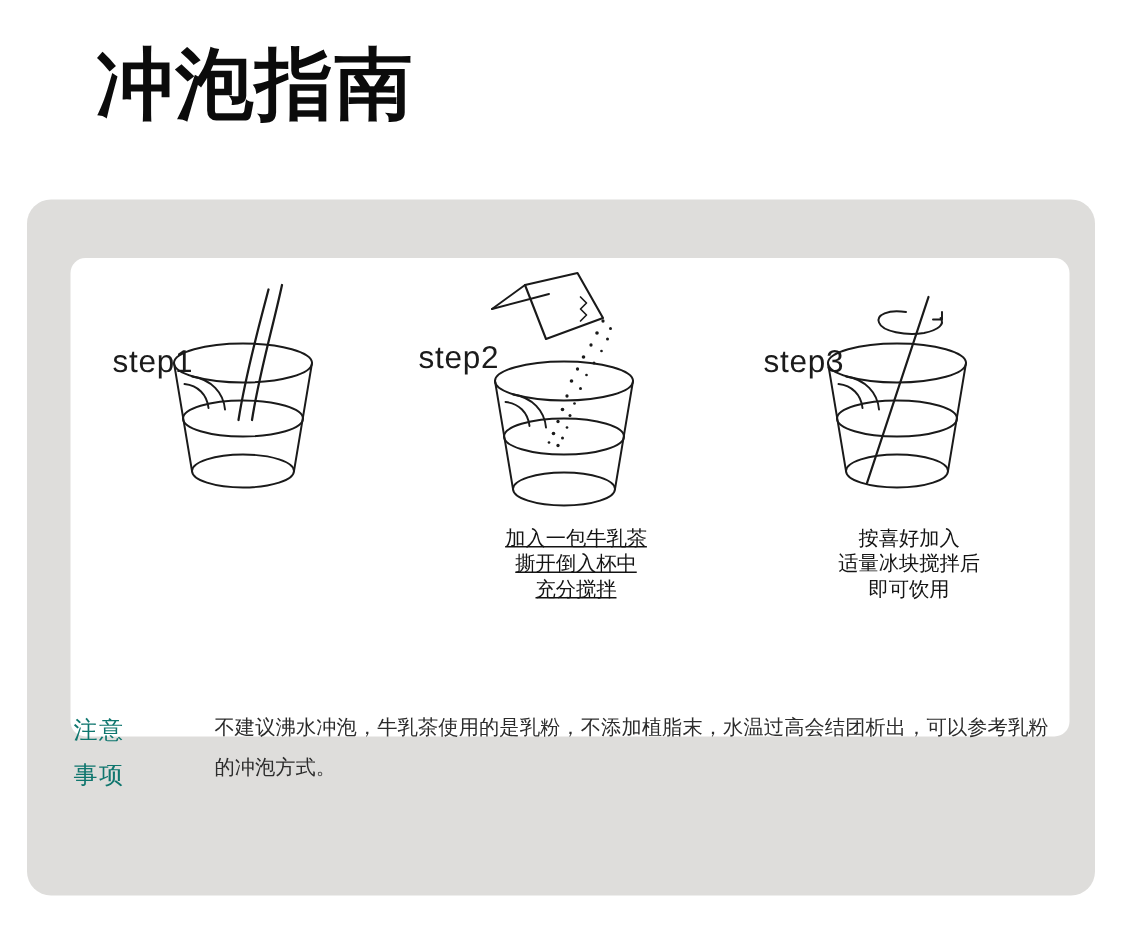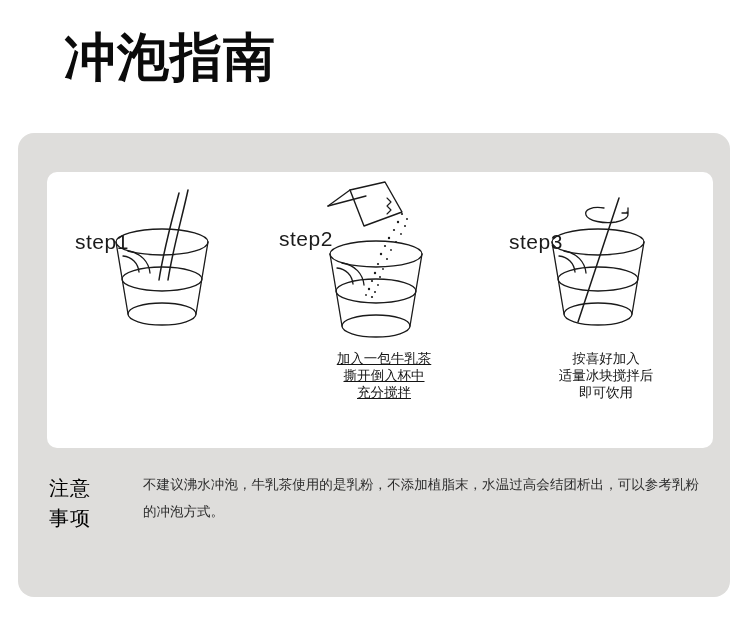--- a/index.html
+++ b/index.html
@@ -40,21 +40,21 @@
     border-radius: 16px;
     box-sizing: border-box;
   }
 
   
   .steps-card {
     position: absolute;
     left: 29px;
     top: 39px;
     width: 666px;
-    height: 276px;
+    height: 319px;
     background: #ffffff;
     border-radius: 10px;
     box-sizing: border-box;
   }
 
   .steps-row {
     position: absolute;
     left: 0;
     top: 0;
     width: 100%;
@@ -114,23 +114,23 @@
     left: 31px;
     top: 338px;
     width: 650px;
     display: flex;
     align-items: flex-start;
   }
 
   .notice-label {
     flex: 0 0 auto;
     width: 78px;
-    font-size: 20px;
+    font-size: 16px;
     line-height: 30px;
-    color: #000000;
+    color: #0f766e;
     letter-spacing: 1px;
     white-space: pre-line;
     padding-top: 2px;
   }
 
   .notice-body {
     flex: 1 1 auto;
     font-size: 13.5px;
     line-height: 27px;
     color: #2c2c2c;

